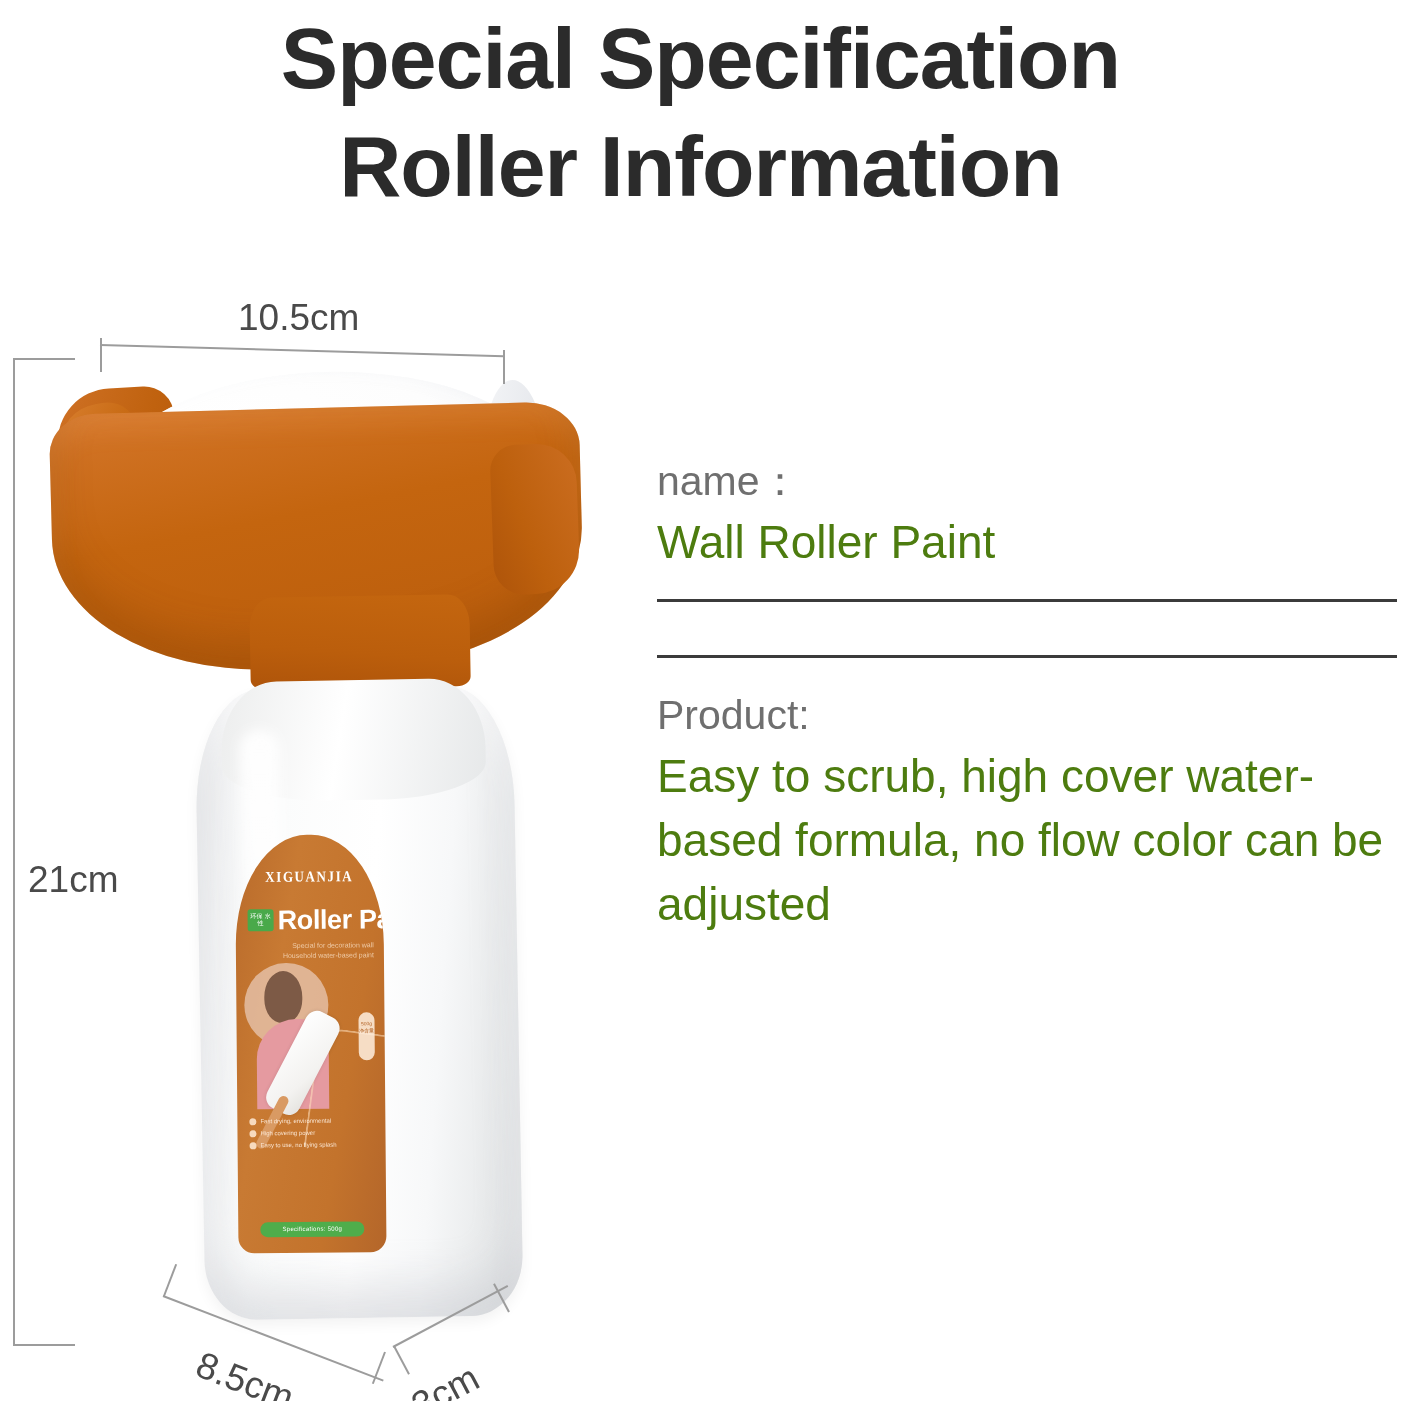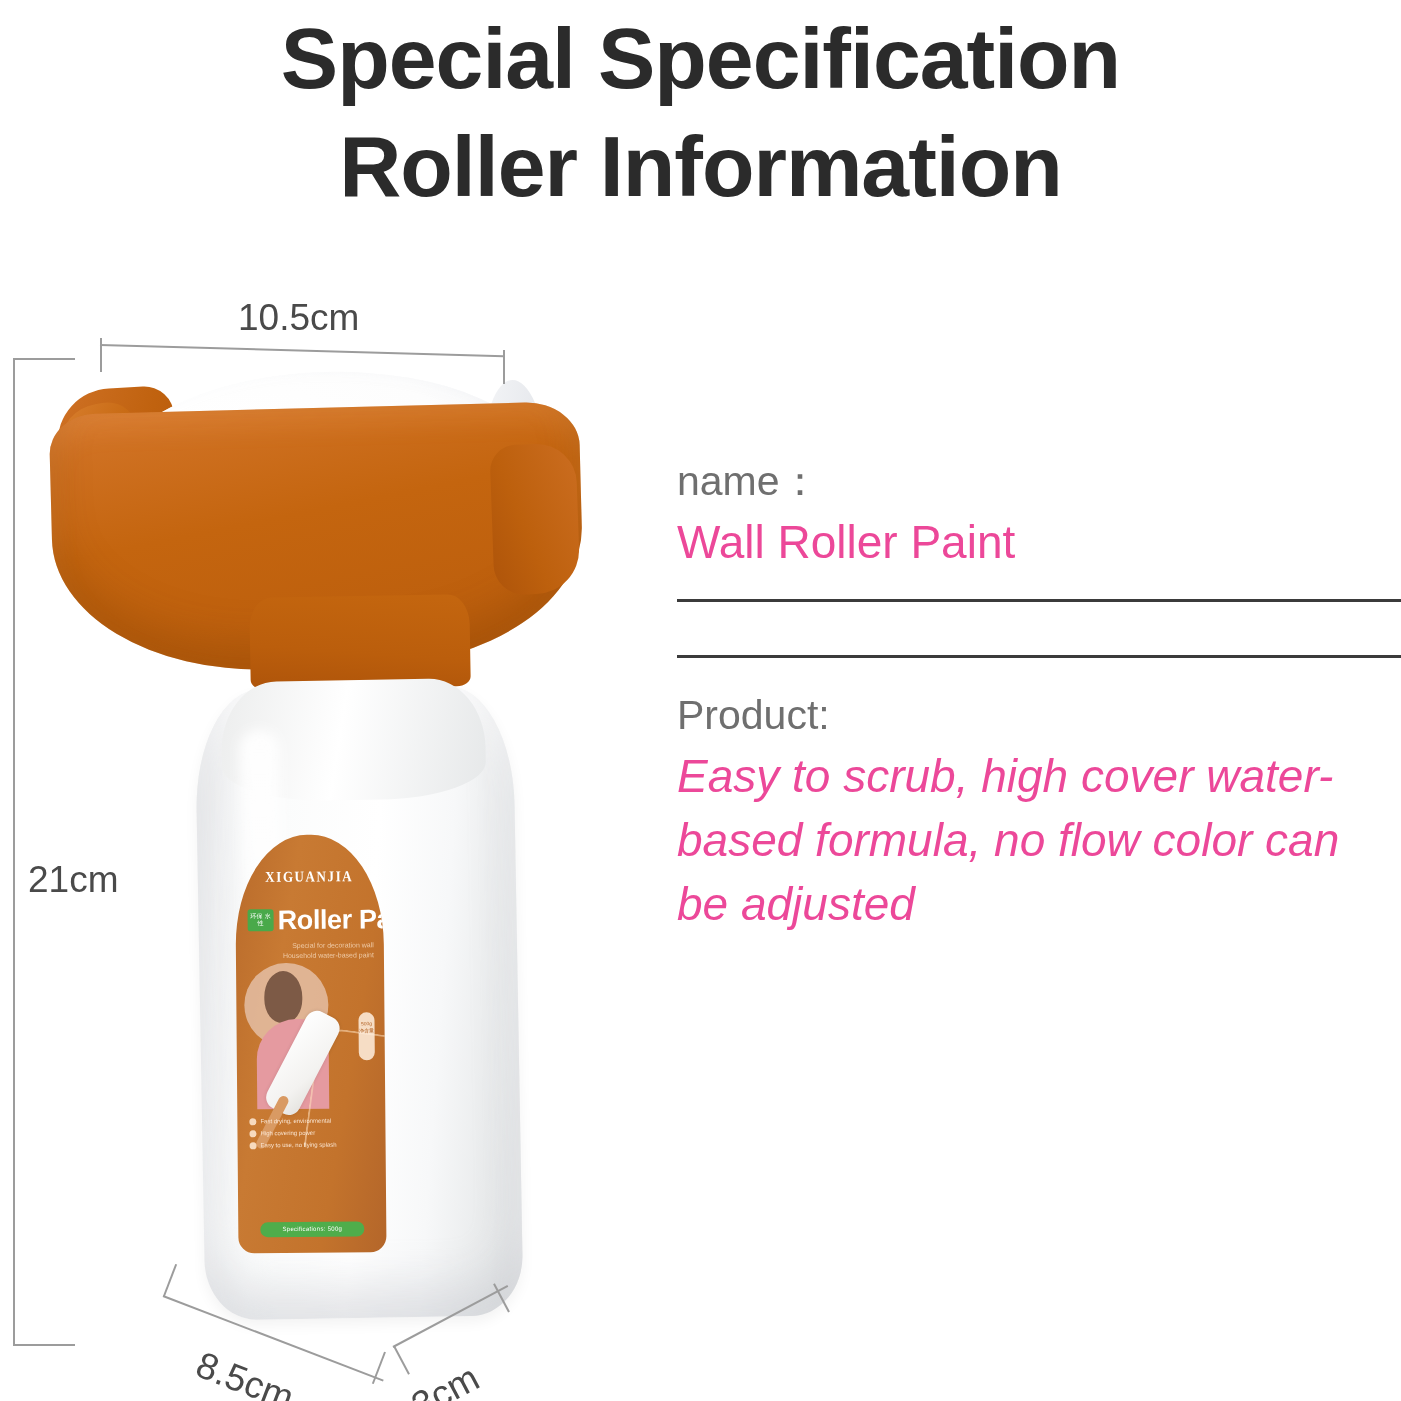--- a/index.html
+++ b/index.html
@@ -39,34 +39,34 @@
     white-space: nowrap;
   }
 
   
   .info-panel {
     position: absolute;
     left: 657px;
     top: 452px;
     width: 742px;
   }
-  .info-block { position: relative; margin-left: 20px; }
+  .info-block { position: relative; }
   .info-label {
     font-size: 41px;
     line-height: 58px;
     color: #6f6f6f;
     white-space: nowrap;
   }
   .info-value {
     font-size: 46px;
     line-height: 64px;
-    color: #ec4899;
+    color: #4d7c0f;
     white-space: nowrap;
   }
-  .info-value.multi { white-space: normal; font-style: italic; }
+  .info-value.multi { white-space: normal; }
   .divider {
     height: 3px;
     background: #3b3b3b;
     width: 740px;
   }
   .gap-a { height: 25px; }
   .gap-b { height: 28px; }
 
   
   .product {

